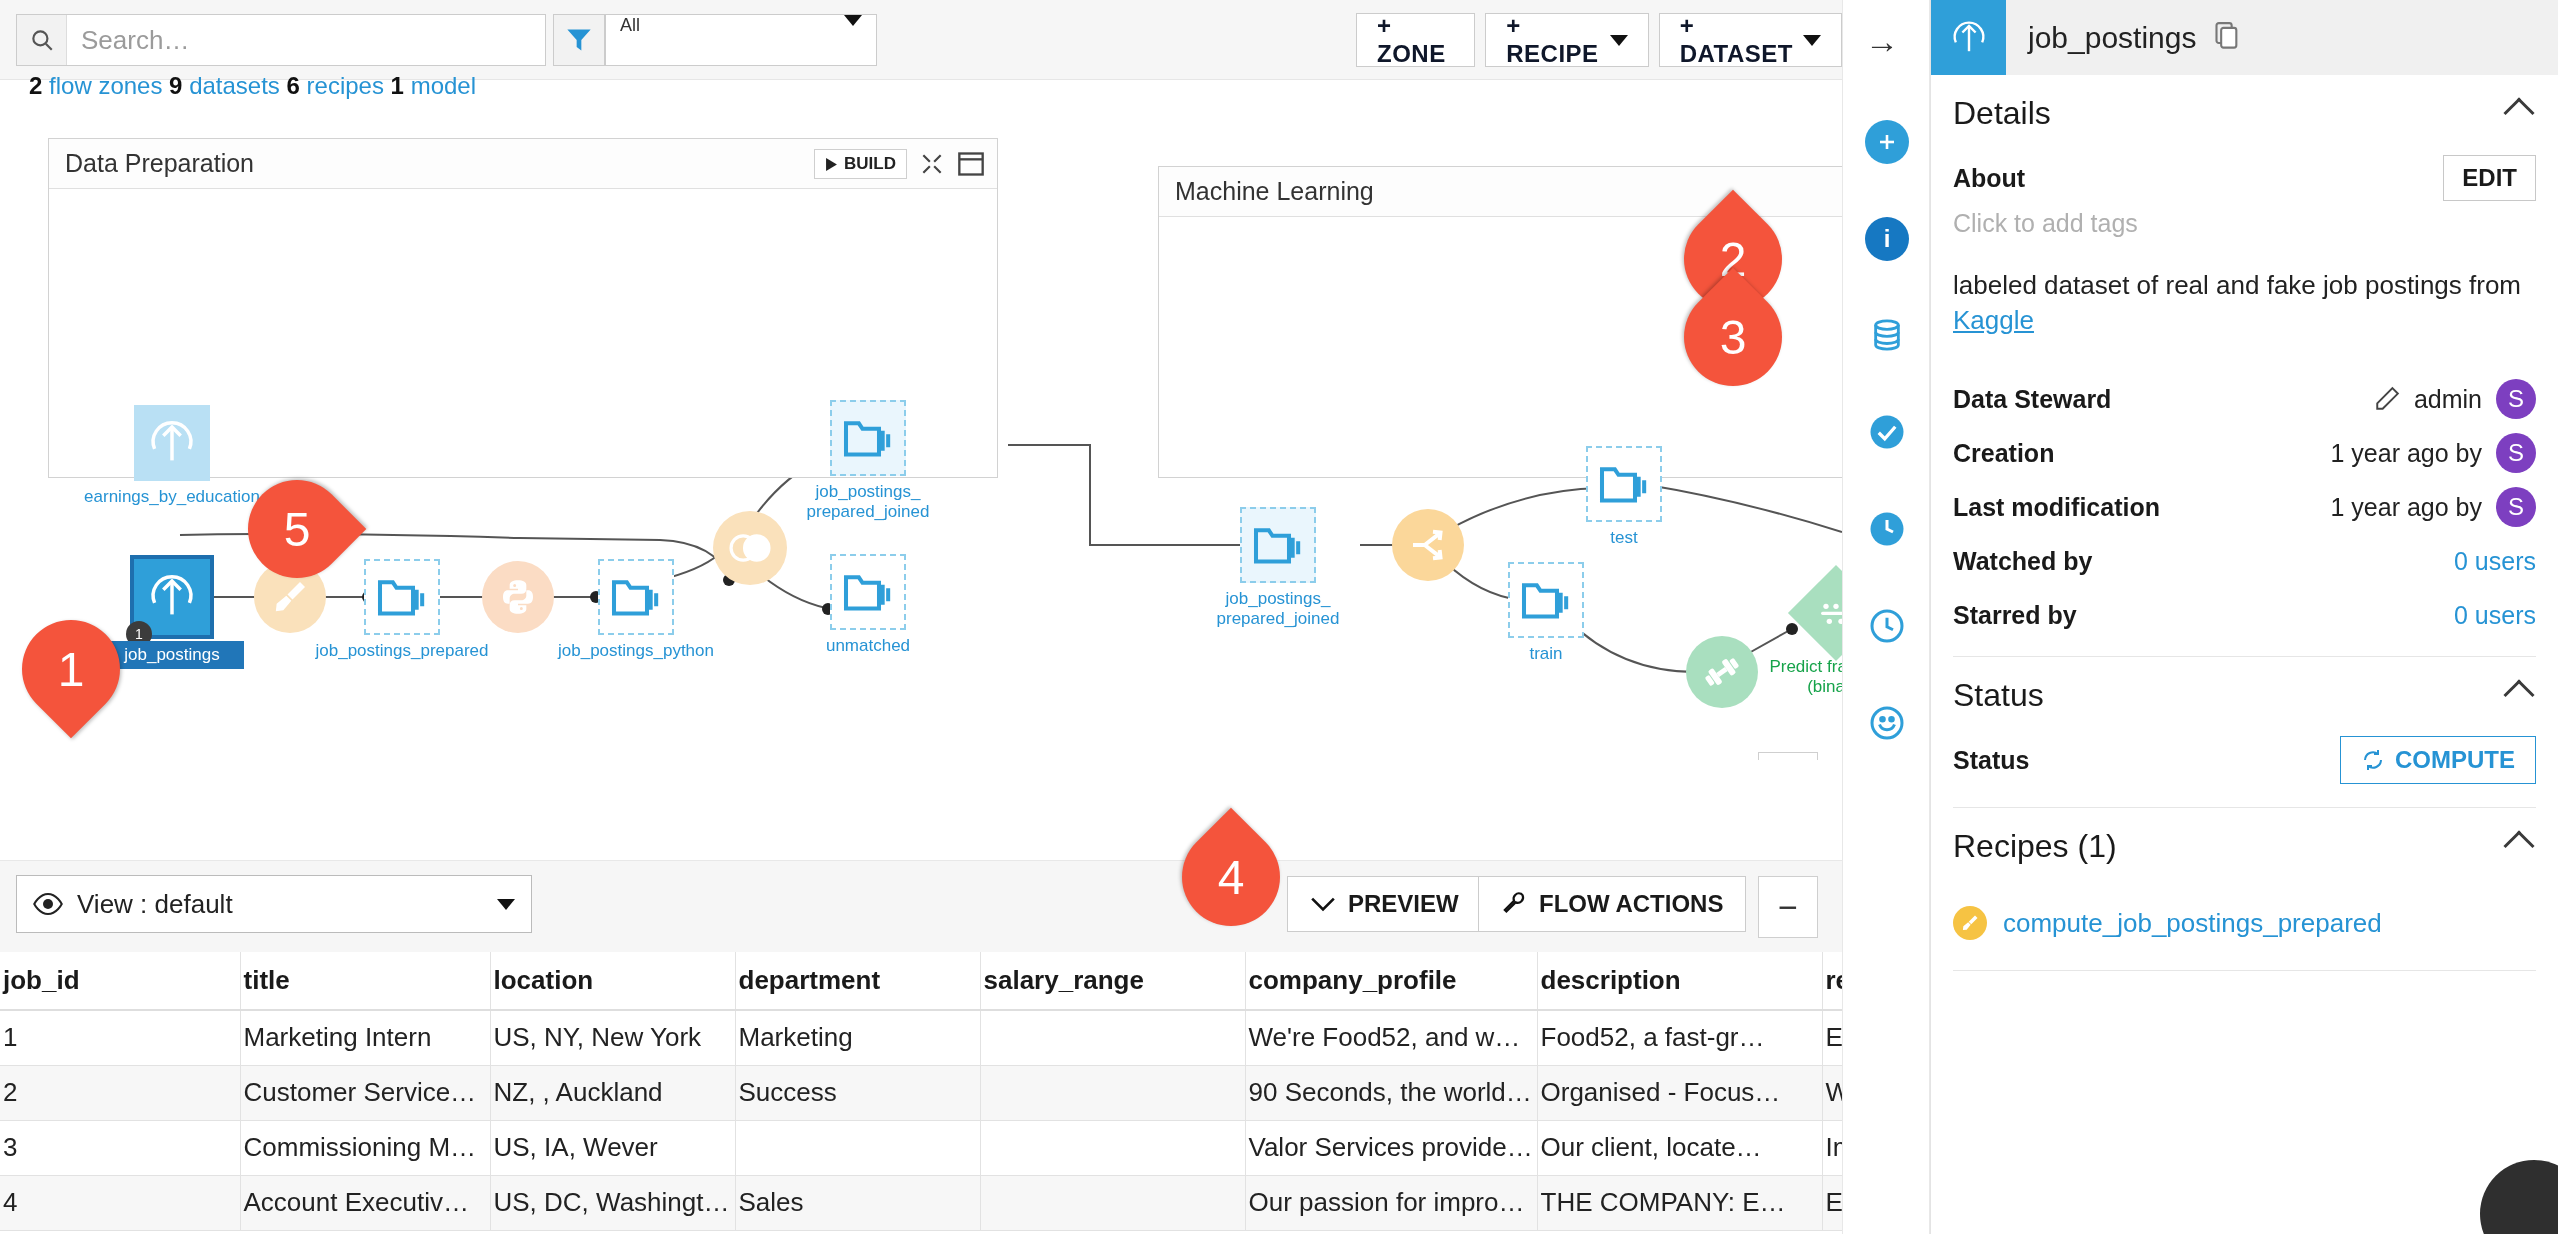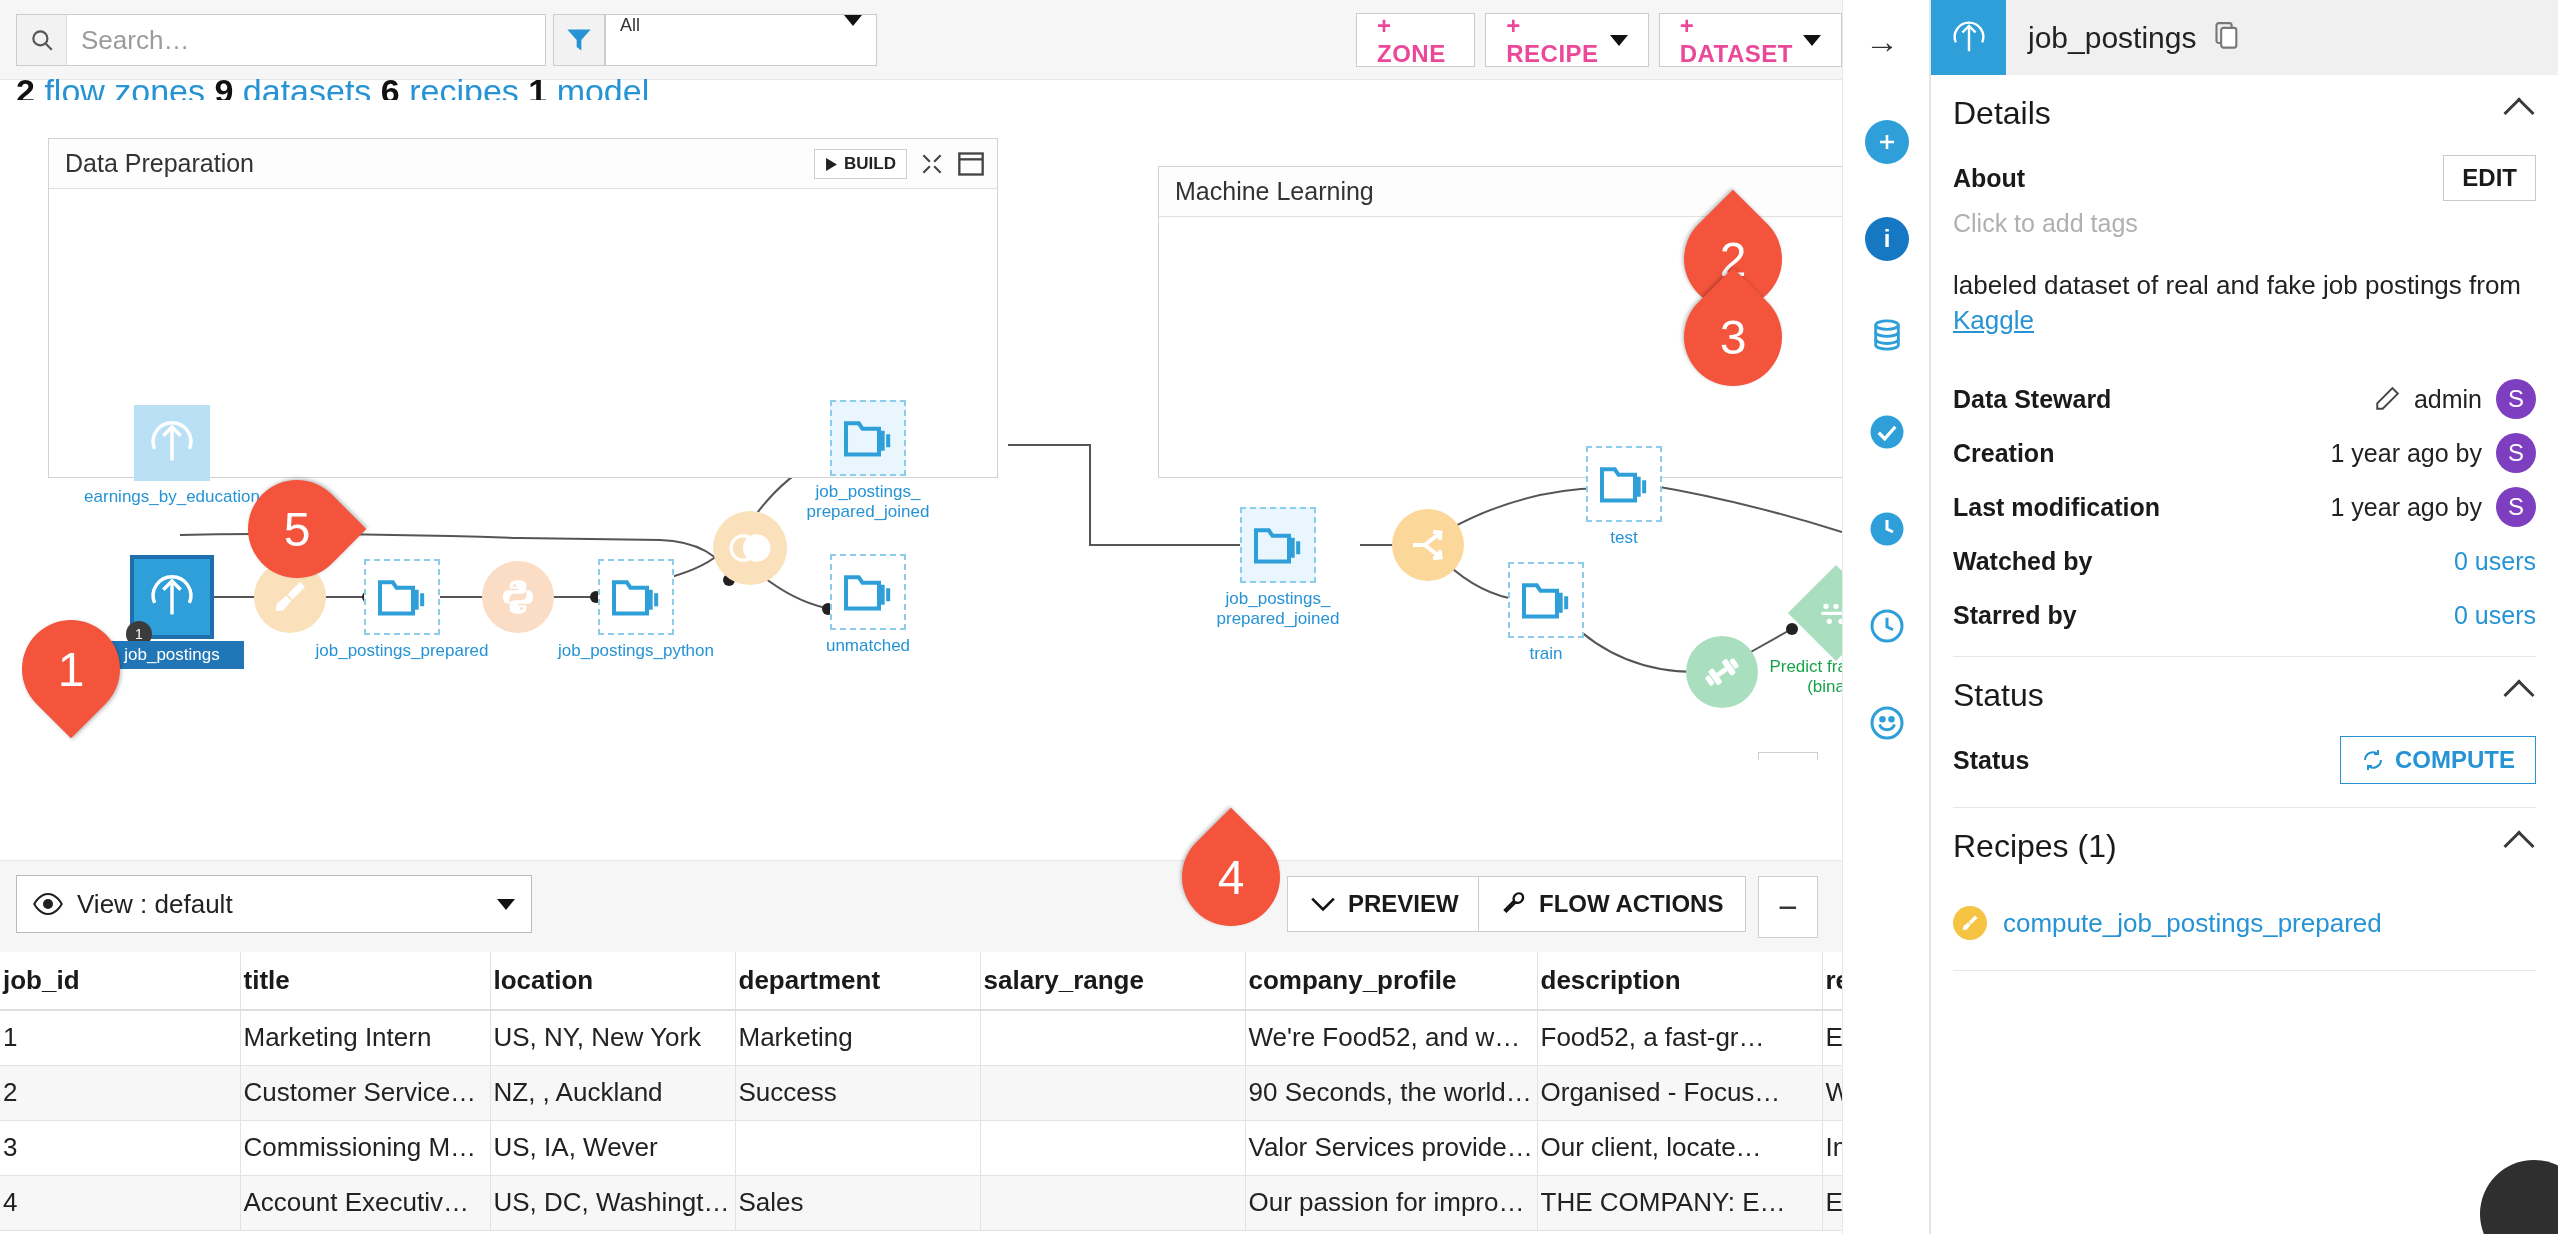--- a/index.html
+++ b/index.html
@@ -21,25 +21,25 @@
   .search-input::placeholder{ color:#9b9b9b; }
   .filter-btn{ position:absolute; left:553px; top:14px; width:52px; height:52px;
     border:1px solid #cccccc; background:#f2f2f2; display:flex; align-items:center; justify-content:center; }
   .filter-sel{ position:absolute; left:605px; top:14px; width:272px; height:52px;
     border:1px solid #cccccc; background:#fff; display:flex; align-items:flex-start;
     padding:0 14px; font-size:18px; color:#333; justify-content:space-between; }
 
   .addbtns{ position:absolute; top:13px; display:flex; gap:10px; }
   .addbtn{ height:54px; border:1px solid #cccccc; background:#fff; display:flex;
     align-items:center; justify-content:center; gap:10px; padding:0 20px;
-    font-size:24px; font-weight:bold; letter-spacing:.5px; color:#ec4899; }
+    font-size:24px; font-weight:bold; letter-spacing:.5px; color:#0f172a; }
   .caret{ width:0;height:0;border-left:9px solid transparent;border-right:9px solid transparent;
     border-top:11px solid #111; }
 
-  .breadcrumb{ position:absolute; left:16px; top:72px; font-size:34px; color:#111; }
+  .breadcrumb{ position:absolute; left:29px; top:72px; font-size:24px; color:#111; }
   .breadcrumb b{ font-weight:bold; }
   .breadcrumb a{ color:#2693d4; text-decoration:none; }
 
   
   .flow{ position:absolute; left:0; top:100px; width:1842px; height:660px; background:#fff; overflow:hidden; }
   .zone{ position:absolute; border:1px solid #d2d2d2; background:#fff; }
   .zone-head{ height:50px; border-bottom:1px solid #e0e0e0; background:#fdfdfd;
     display:flex; align-items:center; padding:0 16px; font-size:25px; color:#333; position:relative; }
   .zone-tools{ position:absolute; right:12px; top:10px; display:flex; align-items:center; gap:12px; }
   .build-btn{ border:1px solid #cfcfcf; background:#fff; font-size:17px; font-weight:bold;

